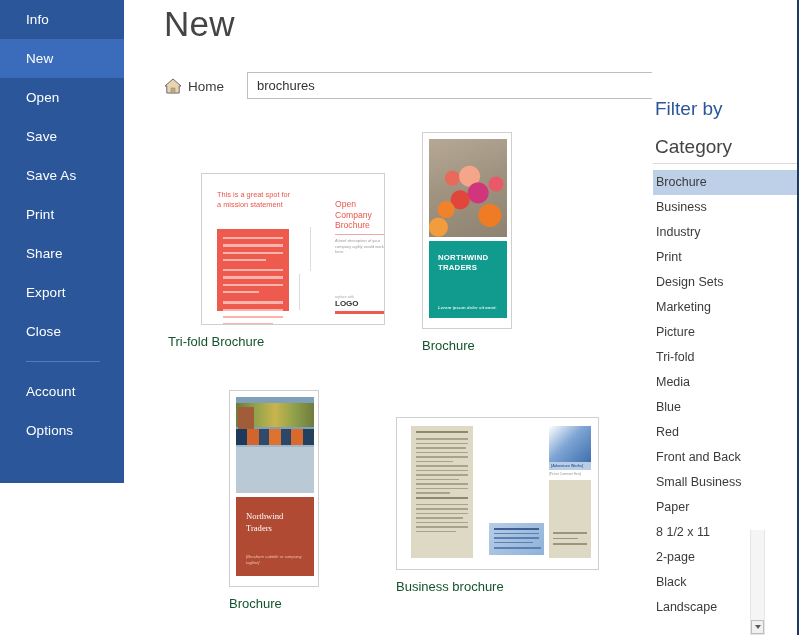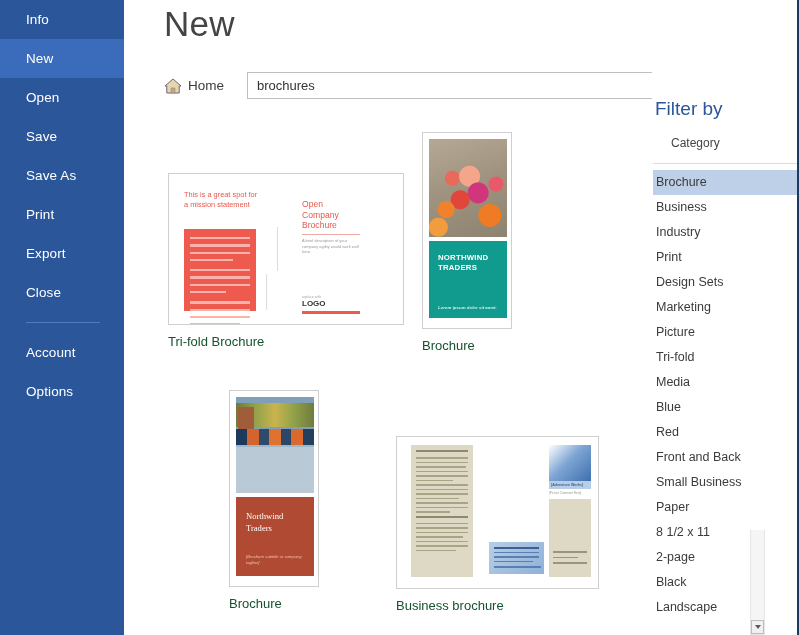--- a/index.html
+++ b/index.html
@@ -13,21 +13,21 @@
     font-family: "Liberation Sans", sans-serif;
     background: #ffffff;
     position: relative;
   }
 
   
   #sidebar {
     position: absolute;
     left: 0; top: 0;
     width: 124px;
-    height: 635px;
+    height: 483px;
     background: #2b579a;
   }
   .side-item {
     height: 39px;
     line-height: 39px;
     padding-left: 26px;
     color: #ffffff;
     font-size: 13.5px;
     letter-spacing: .1px;
     cursor: pointer;
@@ -63,21 +63,21 @@
   
   #search-row {
     position: absolute;
     left: 40px;
     top: 72px;
     display: flex;
     align-items: center;
   }
   #home-link {
     display: flex;
-    align-items: center;
+    align-items: flex-end;
     cursor: pointer;
     margin-right: 23px;
   }
   #home-icon { width: 18px; height: 16px; display: block; }
   #home-label {
     font-size: 13.5px;
     color: #3b3b3b;
     margin-left: 6px;
   }
   #search-box {
@@ -132,21 +132,21 @@
   }
   .tpl-label {
     margin-top: 9px;
     font-size: 13px;
     color: #14532d;
     white-space: nowrap;
   }
 
   
   #thumb1 { left: 4px; top: 53px; }
-  #thumb1 .tpl-frame { width: 236px; height: 152px; padding: 16px; }
+  #thumb1 .tpl-frame { width: 184px; height: 152px; padding: 16px; margin-left: 33px; }
   .tf-page { position: absolute; left: 5px; top: 5px; right: 5px; bottom: 5px; background: #fff; }
   .tf-head {
     position: absolute; left: 10px; top: 11px; width: 75px;
     font-size: 7.4px; line-height: 9.6px; color: #e8574a;
     font-family: "Liberation Sans", sans-serif;
   }
   .tf-redbox {
     position: absolute; left: 10px; top: 50px; width: 72px; height: 82px;
     background: #ee5b4e;
   }
@@ -218,21 +218,21 @@
     position: absolute; left: 10px; top: 14px; width: 62px;
     color: #ffffff; font-size: 8.6px; line-height: 11.5px;
     font-family: "Liberation Serif", serif;
   }
   .nw2-foot {
     position: absolute; left: 10px; bottom: 11px; width: 62px;
     color: #edc3b4; font-size: 4.2px; font-style: italic; line-height: 5.4px;
   }
 
   
-  #thumb4 { left: 232px; top: 316px; }
+  #thumb4 { left: 232px; top: 297px; }
   #thumb4 .tpl-frame { width: 203px; height: 153px; padding: 6px; }
   .bb-left {
     position: absolute; left: 14px; top: 8px; width: 62px; height: 132px;
     background: #ded9c4;
   }
   .bb-ln { height: 1.5px; background: #a9a388; margin: 0 5px 3px 5px; }
   .bb-ln.h { background: #8c8a6e; height: 2px; margin-bottom: 5px; }
   .bb-blue {
     position: absolute; left: 92px; top: 105px; width: 55px; height: 32px;
     background: linear-gradient(135deg,#b7cde6,#8fb2d9);
@@ -296,22 +296,22 @@
   #filter-edge {
     position: absolute; right: 0; top: 0;
     width: 3px; height: 635px;
     background: #1b3a63;
   }
   #filter-title {
     position: absolute; left: 2px; top: 98px;
     font-size: 19px; color: #2b579a; font-weight: 300;
   }
   #filter-sub {
-    position: absolute; left: 18px; top: 136px;
-    font-size: 12px; color: #444444; font-weight: 300;
+    position: absolute; left: 2px; top: 136px;
+    font-size: 19px; color: #444444; font-weight: 300;
   }
   #filter-rule {
     position: absolute; left: 0; top: 163px;
     width: 144px; height: 1px; background: #dcdcdc;
   }
   #filter-list {
     position: absolute; left: 0; top: 170px;
     width: 144px;
   }
   .filter-item {
@@ -341,20 +341,23 @@
     <span>Open</span>
   </div>
   <div class="side-item">
     <span>Save</span>
   </div>
   <div class="side-item">
     <span>Save As</span>
   </div>
   <div class="side-item">
     <span>Print</span>
+  </div>
+  <div class="side-item">
+    <span>Share</span>
   </div>
   <div class="side-item">
     <span>Export</span>
   </div>
   <div class="side-item">
     <span>Close</span>
   </div>
   <div class="side-divider"></div>
   <div class="side-item">
     <span>Account</span>

